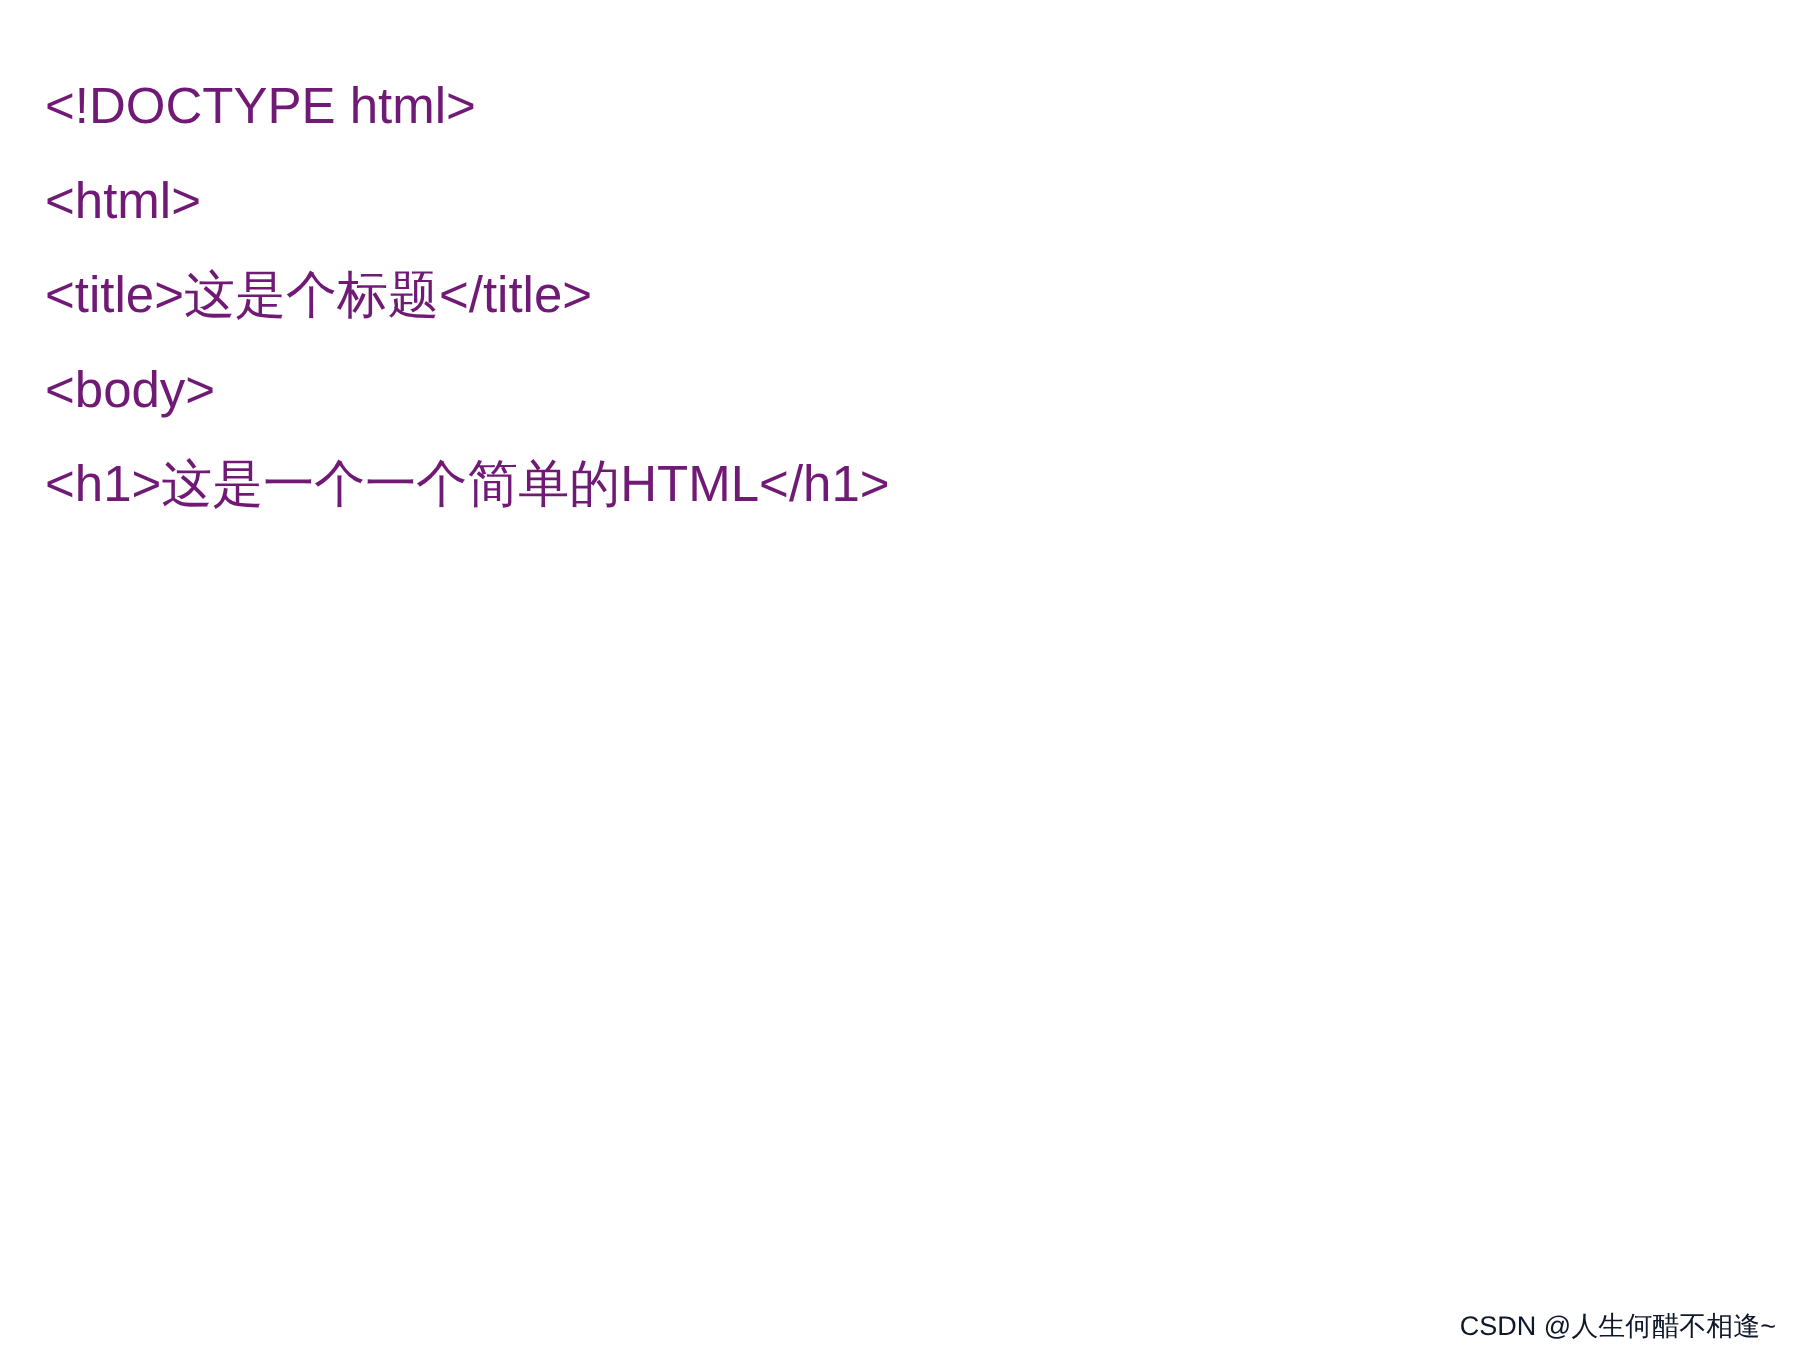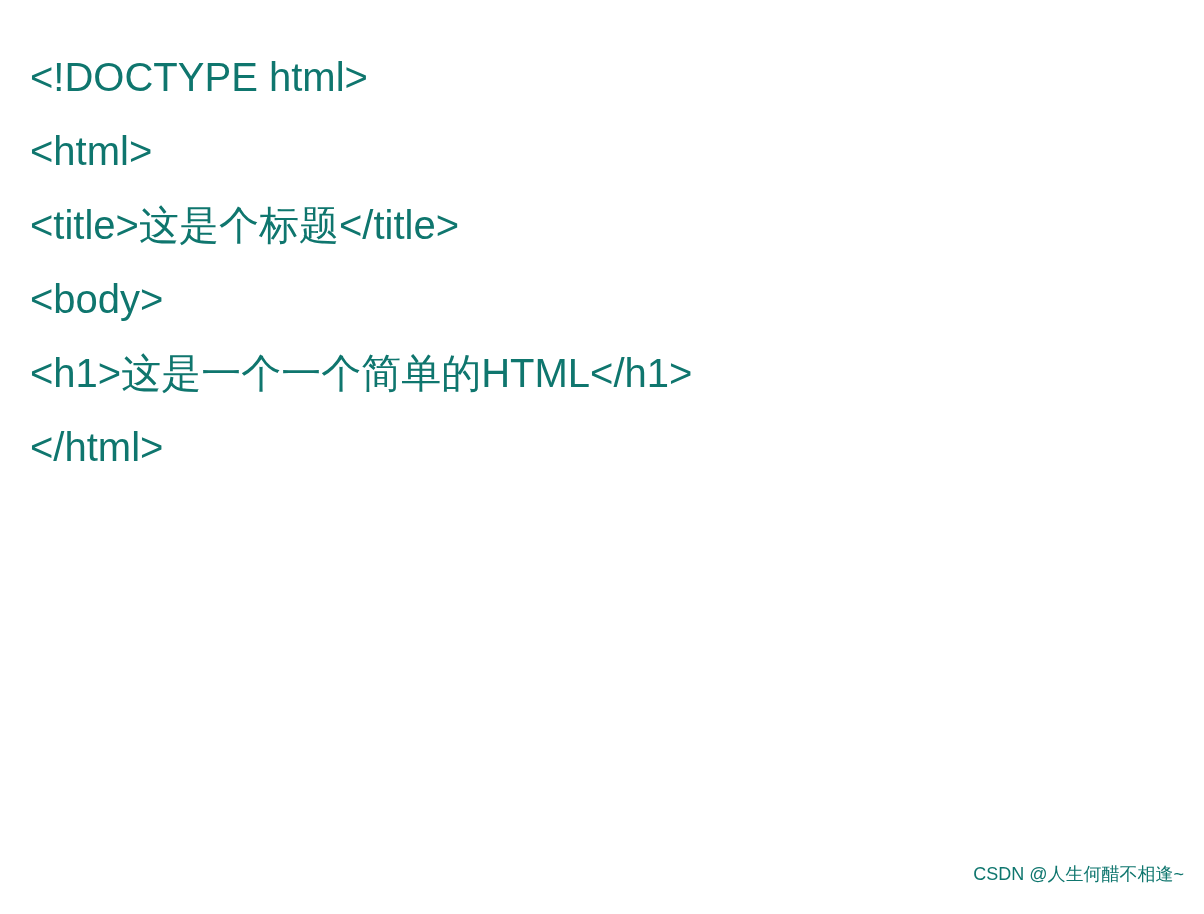--- a/index.html
+++ b/index.html
@@ -7,42 +7,41 @@
     padding: 0;
     background: #ffffff;
     width: 1204px;
     height: 914px;
     font-family: "Microsoft YaHei", "微软雅黑", Arial, sans-serif;
     position: relative;
     overflow: hidden;
   }
   .code-block {
     padding: 40px 20px 20px 30px;
-    font-size: 40px;
+    font-size: 34px;
     line-height: 1.85;
-    color: #0f766e;
+    color: #701a75;
     font-weight: 400;
   }
   .code-line {
     white-space: pre;
   }
   .watermark {
     position: absolute;
-    bottom: 28px;
+    bottom: 18px;
     right: 20px;
     font-size: 18px;
-    color: #0f766e;
+    color: #0f172a;
     font-family: Arial, "Microsoft YaHei", sans-serif;
   }
 </style>
 </head>
 <body>
 
 <div class="code-block">
   <div class="code-line">&lt;!DOCTYPE html&gt;</div>
   <div class="code-line">&lt;html&gt;</div>
   <div class="code-line">&lt;title&gt;这是个标题&lt;/title&gt;</div>
   <div class="code-line">&lt;body&gt;</div>
   <div class="code-line">&lt;h1&gt;这是一个一个简单的HTML&lt;/h1&gt;</div>
-  <div class="code-line">&lt;/html&gt;</div>
 </div>
 
 <div class="watermark">CSDN @人生何醋不相逢~</div>
 
 </body></html>

